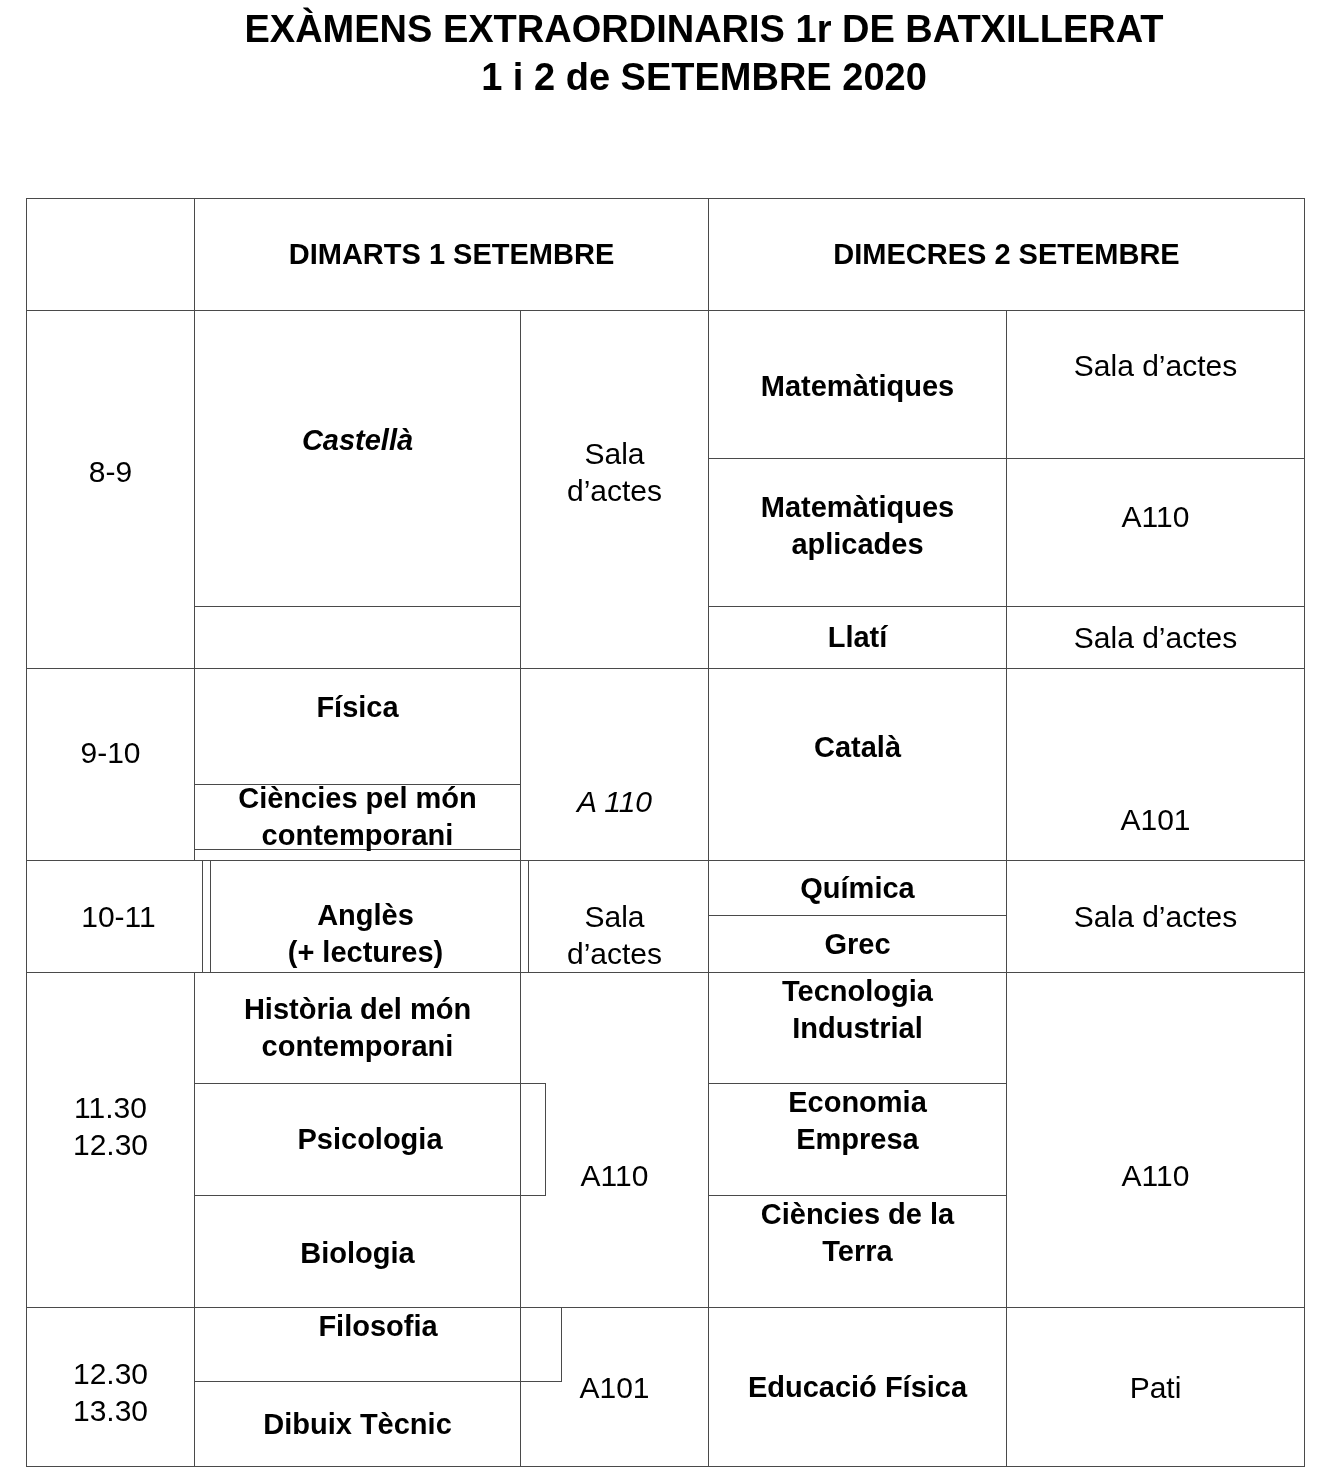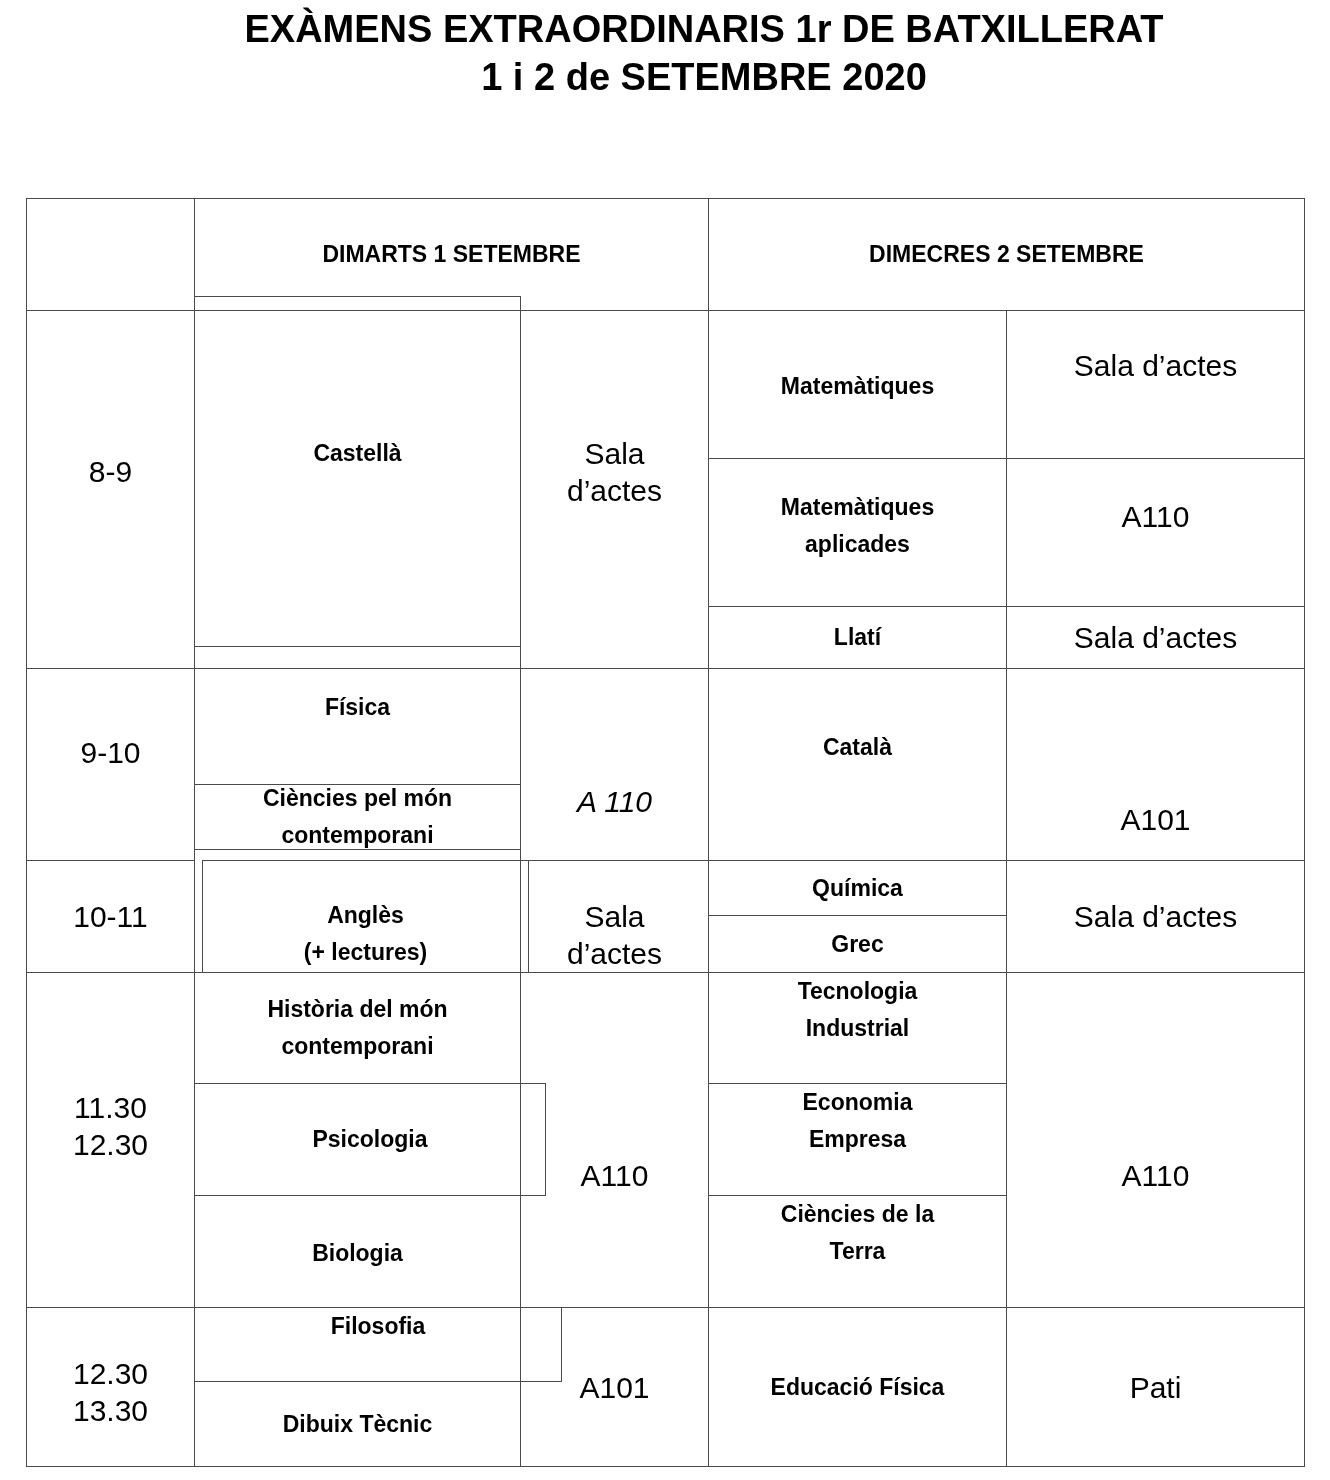--- a/index.html
+++ b/index.html
@@ -5,21 +5,21 @@
   html, body { margin:0; padding:0; background:#ffffff; }
   body { width:1330px; height:1480px; position:relative; overflow:hidden;
          font-family:"Liberation Sans", "DejaVu Sans", sans-serif; color:#000; }
   .title { position:absolute; left:0; width:1408px; text-align:center; font-weight:bold;
            font-size:38px; letter-spacing:0px; }
   #t1 { top:8px; }
   #t2 { top:56px; }
   .cell { position:absolute; box-sizing:border-box; display:flex; align-items:center;
           justify-content:center; text-align:center; border:1.5px solid #4a4a4a;
           line-height:37px; font-size:30px; }
-  .b { font-weight:bold; font-size:23px; }
+  .b { font-weight:bold; font-size:29px; }
   .top { align-items:flex-start; }
   .cell span { display:block; white-space:pre-line; }
 </style>
 </head>
 <body>
 
 <div class="title" id="t1">EXÀMENS EXTRAORDINARIS 1r DE BATXILLERAT</div>
 <div class="title" id="t2">1 i 2 de  SETEMBRE 2020</div>
 
 <div>
@@ -30,21 +30,21 @@
   <div class="cell b" style="left:194px;top:198px;width:515px;height:113px;">
       <span>DIMARTS 1 SETEMBRE</span>
     </div>
   <div class="cell b" style="left:708px;top:198px;width:597px;height:113px;">
       <span>DIMECRES 2 SETEMBRE</span>
     </div>
 
   <div class="cell" style="left:26px;top:310px;width:169px;height:359px;padding-bottom:macro;">
       <span style="margin-top:-36px;">8-9</span>
     </div>
-  <div class="cell b" style="left:194px;top:296px;width:327px;height:351px;">
+  <div class="cell b" style="left:194px;top:310px;width:327px;height:297px;font-style:italic;">
       <span style="margin-top:-36px;">Castellà</span>
     </div>
   <div class="cell" style="left:520px;top:310px;width:189px;height:359px;">
       <span style="margin-top:-36px;">Sala
 d’actes</span>
     </div>
   <div class="cell b" style="left:708px;top:310px;width:299px;height:149px;">
       <span style="margin-top:4px;">Matemàtiques</span>
     </div>
   <div class="cell" style="left:1006px;top:310px;width:299px;height:149px;">
@@ -77,21 +77,21 @@
   <div class="cell" style="left:520px;top:668px;width:189px;height:193px;font-style:italic;">
       <span style="margin-top:74px;">A 110</span>
     </div>
   <div class="cell b" style="left:708px;top:668px;width:299px;height:193px;">
       <span style="margin-top:-34px;">Català</span>
     </div>
   <div class="cell" style="left:1006px;top:668px;width:299px;height:193px;">
       <span style="margin-top:110px;">A101</span>
     </div>
 
-  <div class="cell" style="left:26px;top:860px;width:169px;height:113px;">
+  <div class="cell" style="left:26px;top:860px;width:185px;height:113px;">
       <span>10-11</span>
     </div>
   <div class="cell b" style="left:202px;top:860px;width:327px;height:113px;">
       <span style="margin-top:34px;">Anglès
 (+ lectures)</span>
     </div>
   <div class="cell" style="left:520px;top:860px;width:189px;height:113px;">
       <span style="margin-top:36px;">Sala
 d’actes</span>
     </div>

